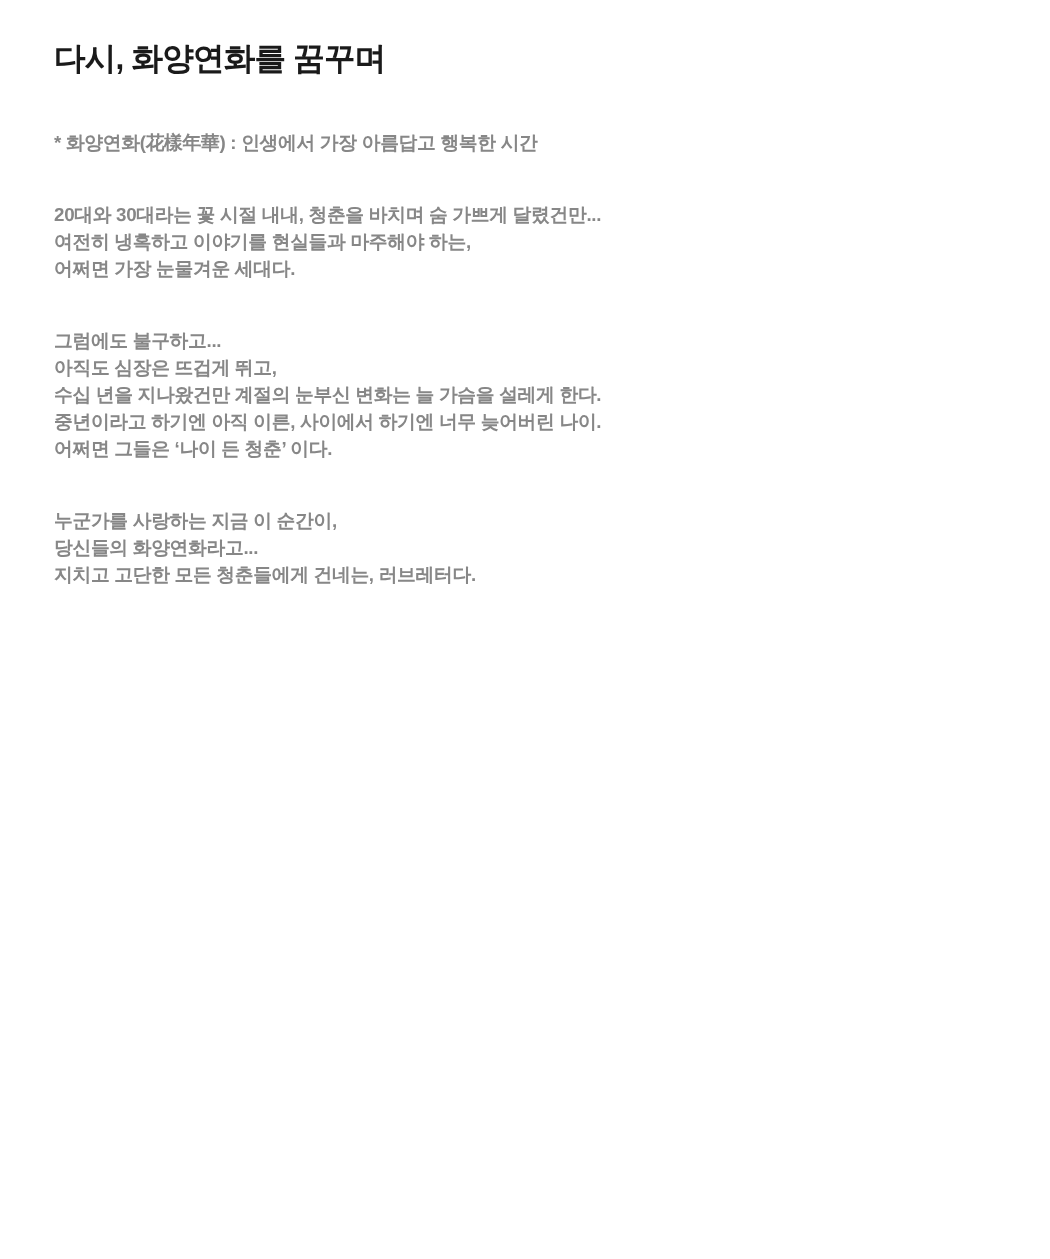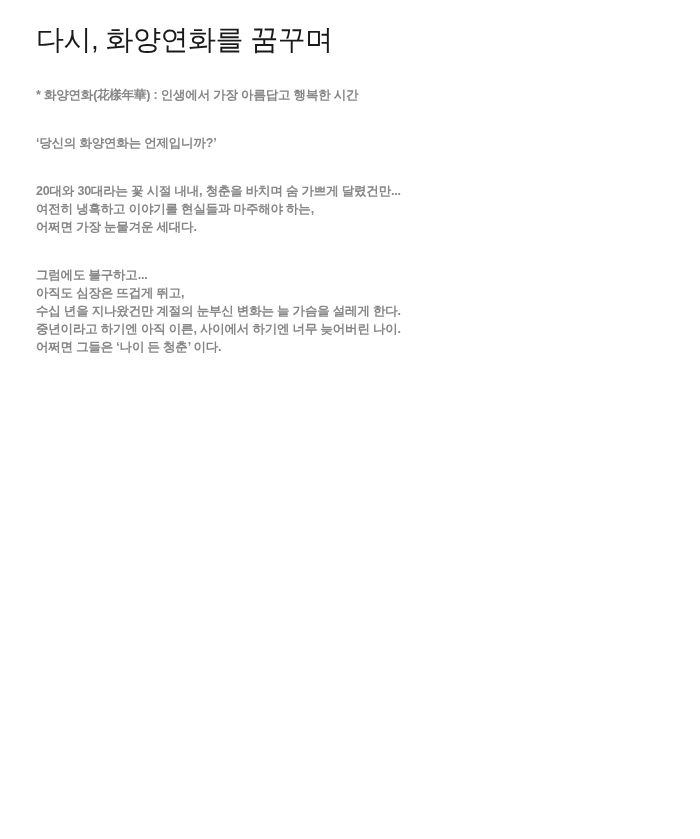--- a/index.html
+++ b/index.html
@@ -13,45 +13,47 @@
     overflow: hidden;
     font-family: "Liberation Sans", "DejaVu Sans", sans-serif;
   }
   .doc {
     box-sizing: border-box;
     width: 700px;
     padding: 26px 40px 0 36px;
   }
   .doc-title {
     margin: 0 0 32px 0;
-    font-size: 28px;
+    font-size: 21px;
     line-height: 28px;
-    font-weight: 400;
+    font-weight: 700;
     letter-spacing: -0.5px;
     color: var(--title-color, #151515);
   }
   .doc-subtitle,
   .doc-para {
     margin: 0 0 30px 0;
     font-size: 12.5px;
     line-height: 18px;
     font-weight: 700;
     color: var(--body-color, #878787);
     white-space: pre-line;
     letter-spacing: -0.2px;
   }
 </style>
 </head>
 <body style="background: rgb(255, 255, 255);">
 
 <div class="doc">
   <h1 class="doc-title">다시, 화양연화를 꿈꾸며</h1>
   <p class="doc-subtitle">* 화양연화(花樣年華) : 인생에서 가장 아름답고 행복한 시간</p>
-  <p class="doc-para">‘당신의 화양연화는 언제입니까?’</p>
   <p class="doc-para">20대와 30대라는 꽃 시절 내내, 청춘을 바치며 숨 가쁘게 달렸건만...
 여전히 냉혹하고 이야기를 현실들과 마주해야 하는,
 어쩌면 가장 눈물겨운 세대다.</p>
   <p class="doc-para">그럼에도 불구하고...
 아직도 심장은 뜨겁게 뛰고,
 수십 년을 지나왔건만 계절의 눈부신 변화는 늘 가슴을 설레게 한다.
 중년이라고 하기엔 아직 이른, 사이에서 하기엔 너무 늦어버린 나이.
 어쩌면 그들은 ‘나이 든 청춘’ 이다.</p>
+  <p class="doc-para">누군가를 사랑하는 지금 이 순간이,
+당신들의 화양연화라고...
+지치고 고단한 모든 청춘들에게 건네는, 러브레터다.</p>
 </div>
 
 </body></html>

